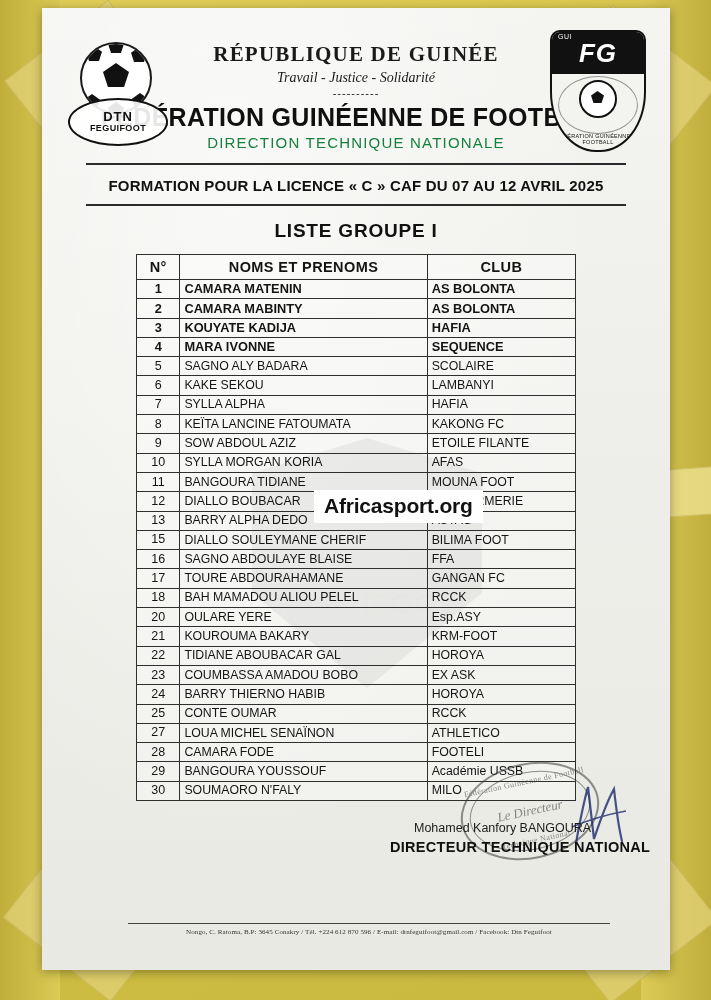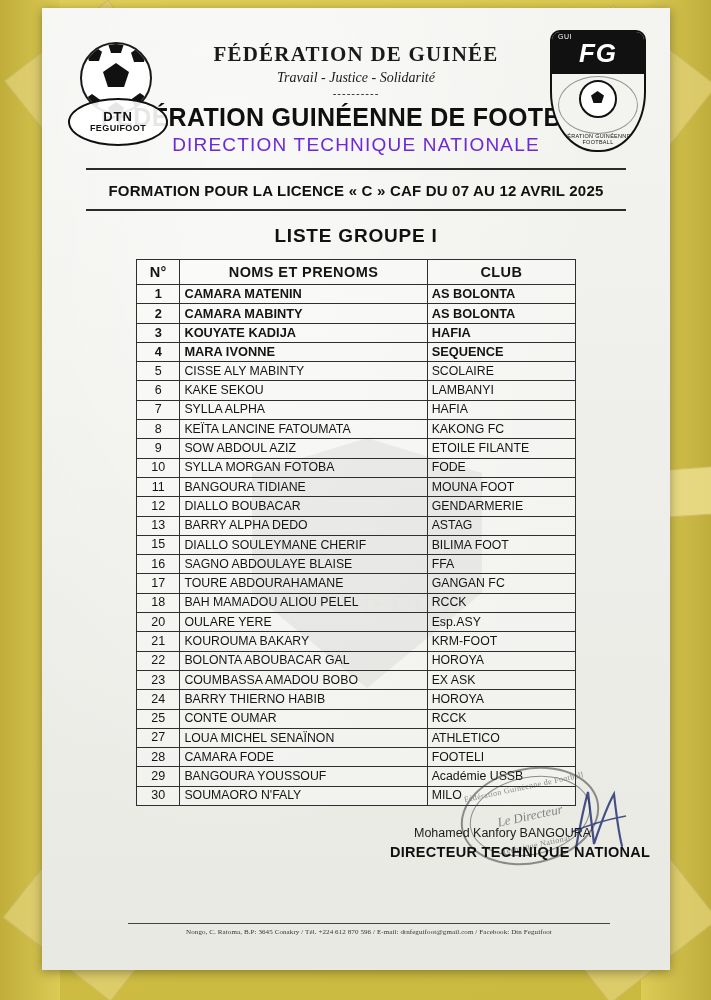--- a/index.html
+++ b/index.html
@@ -241,23 +241,23 @@
   .fed {
     font-family: "Liberation Sans", sans-serif;
     font-size: 25px;
     font-weight: bold;
     letter-spacing: 0.3px;
     color: #101010;
     margin: 4px 0 0 0;
   }
   .dtn-line {
     font-family: "Liberation Sans", sans-serif;
-    font-size: 19px;
+    font-size: 15px;
     letter-spacing: 1.2px;
-    color: #6d28d9;
+    color: #15803d;
     margin: 2px 0 0 0;
   }
   .hr-main {
     margin: 12px 24px 0 24px;
     border-top: 2px solid #2b2b2b;
   }
   .formation {
     font-family: "Liberation Sans", sans-serif;
     font-size: 15px;
     font-weight: bold;
@@ -462,21 +462,21 @@
     <div class="logo-right">
       <div class="fg-crest">
         <div class="fg-top">FG</div>
         <div class="fg-gui">GUI</div>
         <div class="fg-arc"></div>
         <div class="fg-ball"></div>
         <div class="fg-text">FÉDÉRATION GUINÉENNE DE FOOTBALL</div>
       </div>
     </div>
 
-    <p class="rep">FÉDÉRATION DE GUINÉE</p>
+    <p class="rep">RÉPUBLIQUE DE GUINÉE</p>
     <p class="devise">Travail - Justice - Solidarité</p>
     <p class="dashes">----------</p>
     <p class="fed">FÉDÉRATION GUINÉENNE DE FOOTBALL</p>
     <p class="dtn-line">DIRECTION TECHNIQUE NATIONALE</p>
 
     <div class="hr-main"></div>
     <p class="formation">FORMATION POUR LA LICENCE « C » CAF DU 07 AU 12 AVRIL 2025</p>
     <div class="hr-sub"></div>
     <p class="liste">LISTE GROUPE I</p>
   </div>
@@ -506,21 +506,21 @@
             <td class="col-name">KOUYATE KADIJA</td>
             <td class="col-club">HAFIA</td>
           </tr>
           <tr class="bold">
             <td class="col-no">4</td>
             <td class="col-name">MARA IVONNE</td>
             <td class="col-club">SEQUENCE</td>
           </tr>
           <tr>
             <td class="col-no">5</td>
-            <td class="col-name">CISSE ALY MABINTY</td>
+            <td class="col-name">SAGNO ALY BADARA</td>
             <td class="col-club">SCOLAIRE</td>
           </tr>
           <tr>
             <td class="col-no">6</td>
             <td class="col-name">KAKE SEKOU</td>
             <td class="col-club">LAMBANYI</td>
           </tr>
           <tr>
             <td class="col-no">7</td>
             <td class="col-name">SYLLA ALPHA</td>
@@ -531,22 +531,22 @@
             <td class="col-name">KEÏTA LANCINE FATOUMATA</td>
             <td class="col-club">KAKONG FC</td>
           </tr>
           <tr>
             <td class="col-no">9</td>
             <td class="col-name">SOW ABDOUL AZIZ</td>
             <td class="col-club">ETOILE FILANTE</td>
           </tr>
           <tr>
             <td class="col-no">10</td>
-            <td class="col-name">SYLLA MORGAN FOTOBA</td>
-            <td class="col-club">FODE</td>
+            <td class="col-name">SYLLA MORGAN KORIA</td>
+            <td class="col-club">AFAS</td>
           </tr>
           <tr>
             <td class="col-no">11</td>
             <td class="col-name">BANGOURA TIDIANE</td>
             <td class="col-club">MOUNA FOOT</td>
           </tr>
           <tr>
             <td class="col-no">12</td>
             <td class="col-name">DIALLO BOUBACAR</td>
             <td class="col-club">GENDARMERIE</td>
@@ -581,21 +581,21 @@
             <td class="col-name">OULARE YERE</td>
             <td class="col-club">Esp.ASY</td>
           </tr>
           <tr>
             <td class="col-no">21</td>
             <td class="col-name">KOUROUMA BAKARY</td>
             <td class="col-club">KRM-FOOT</td>
           </tr>
           <tr>
             <td class="col-no">22</td>
-            <td class="col-name">BOLONTA ABOUBACAR GAL</td>
+            <td class="col-name">TIDIANE ABOUBACAR GAL</td>
             <td class="col-club">HOROYA</td>
           </tr>
           <tr>
             <td class="col-no">23</td>
             <td class="col-name">COUMBASSA AMADOU BOBO</td>
             <td class="col-club">EX ASK</td>
           </tr>
           <tr>
             <td class="col-no">24</td>
             <td class="col-name">BARRY THIERNO HABIB</td>
@@ -642,13 +642,14 @@
     </svg>
     <div class="sign-name">Mohamed Kanfory BANGOURA</div>
     <div class="sign-title">DIRECTEUR TECHNIQUE NATIONAL</div>
   </div>
 
   <div class="footer">
     <div class="footer-rule"></div>
     <div class="footer-text">Nongo, C. Ratoma, B.P: 3645 Conakry / Tél. +224 612 870 596 / E-mail: dtnfeguifoot@gmail.com / Facebook: Dtn Feguifoot</div>
   </div>
 
+  <div class="africasport">Africasport.org</div>
 </div>
 
 </body></html>

